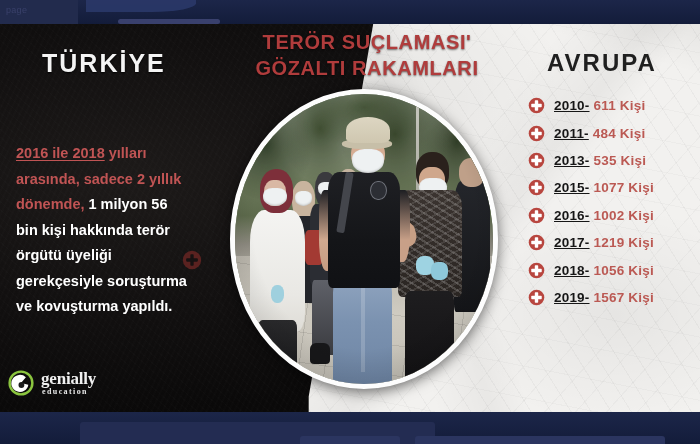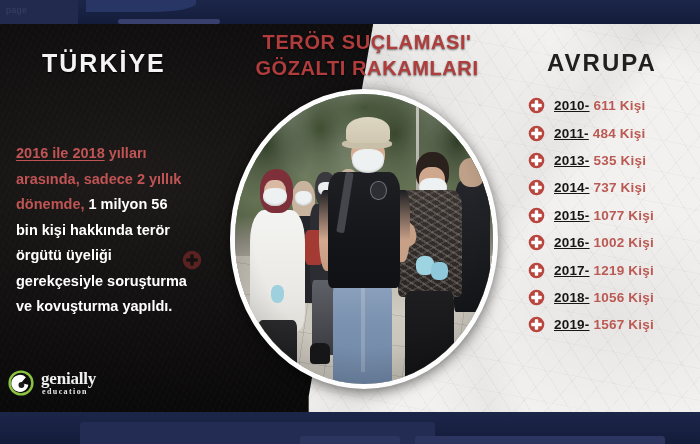--- a/index.html
+++ b/index.html
@@ -588,31 +588,20 @@
           <svg class="plus-icon" viewBox="0 0 24 24" width="17" height="17" aria-hidden="true">
             <circle class="disc" cx="12" cy="12" r="11"></circle>
             <rect class="bar" x="9.6" y="4.6" width="4.8" height="14.8" rx="1"></rect>
             <rect class="bar" x="4.6" y="9.6" width="14.8" height="4.8" rx="1"></rect>
           </svg>
         </span>
         <span class="year">2013-</span>
         <span class="count">535 Kişi</span>
       </div>
 
-      <div class="row">
-        <span class="bullet">
-          <svg class="plus-icon" viewBox="0 0 24 24" width="17" height="17" aria-hidden="true">
-            <circle class="disc" cx="12" cy="12" r="11"></circle>
-            <rect class="bar" x="9.6" y="4.6" width="4.8" height="14.8" rx="1"></rect>
-            <rect class="bar" x="4.6" y="9.6" width="14.8" height="4.8" rx="1"></rect>
-          </svg>
-        </span>
-        <span class="year">2014-</span>
-        <span class="count">737 Kişi</span>
-      </div>
 
       <div class="row">
         <span class="bullet">
           <svg class="plus-icon" viewBox="0 0 24 24" width="17" height="17" aria-hidden="true">
             <circle class="disc" cx="12" cy="12" r="11"></circle>
             <rect class="bar" x="9.6" y="4.6" width="4.8" height="14.8" rx="1"></rect>
             <rect class="bar" x="4.6" y="9.6" width="14.8" height="4.8" rx="1"></rect>
           </svg>
         </span>
         <span class="year">2015-</span>

